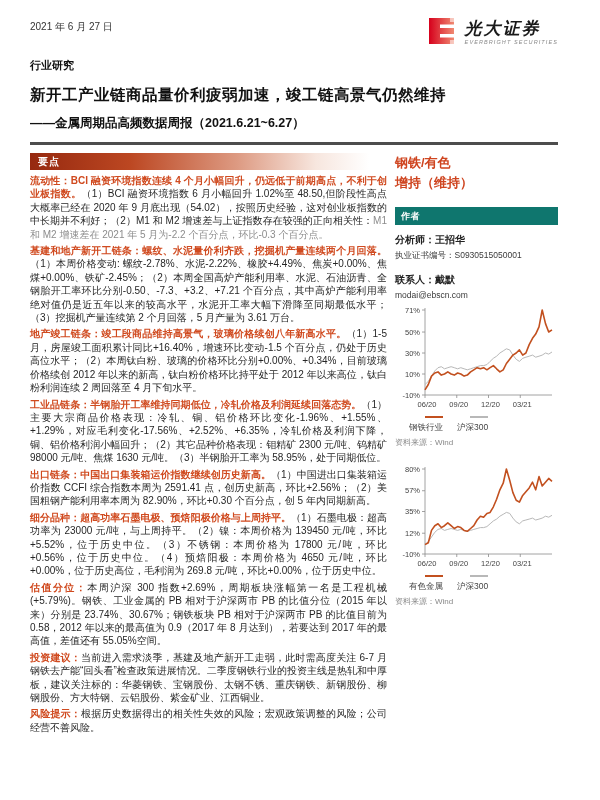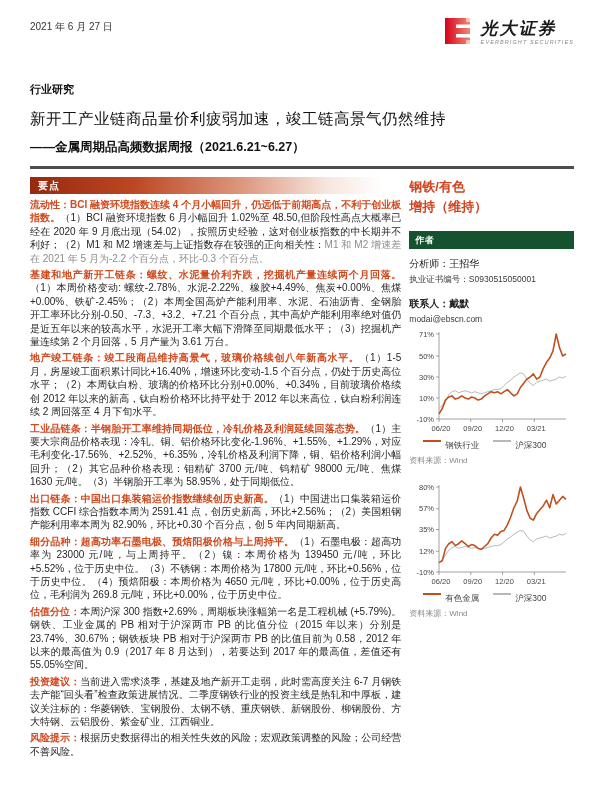--- a/index.html
+++ b/index.html
@@ -1,59 +1,59 @@
 <!DOCTYPE html>
 <html><head>
 <meta charset="utf-8">
 <style>
   * { margin:0; padding:0; box-sizing:border-box; }
   html,body { background:#fff; }
   .page {
     width:600px; height:800px; background:#ffffff; position:relative;
     font-family:"Liberation Sans","DejaVu Sans",sans-serif; color:#262626;
-    padding:16px 26px 0 30px; overflow:hidden;
+    padding:16px 42px 0 30px; overflow:hidden;
   }
   
   .hdr-row { display:flex; justify-content:space-between; align-items:flex-start; }
   .date { font-size:10px; color:#333; padding-top:4px; }
   .brand { display:flex; align-items:center; gap:7px; }
   .brand-txt { display:flex; flex-direction:column; line-height:1;font-style:italic; }
   .brand-cn { font-size:17px; font-weight:bold; color:#1a1a1a; letter-spacing:2px; }
   .brand-en { font-size:5.5px; color:#8a8a8a; letter-spacing:1.1px; margin-top:3px; }
-  .category { font-size:11px; font-weight:bold; margin-top:32px; color:#111; }
-  .title { font-size:15.5px; font-weight:normal; margin-top:12px; color:#111; letter-spacing:.5px; }
+  .category { font-size:11px; font-weight:bold; margin-top:8px; color:#111; }
+  .title { font-size:15.5px; font-weight:bold; margin-top:12px; color:#111; letter-spacing:.5px; }
   .subtitle { font-size:12.5px; font-weight:bold; margin-top:9px; color:#111; }
   .rule { height:3px; background:#4d4d4d; margin-top:10px; }
   
   .cols { display:flex; gap:8px; margin-top:8px; }
   .main { width:372px; }
   .side { width:165px; }
   
   .kp-bar {
     height:17px; line-height:17px; padding-left:8px; margin-bottom:4px;
     background:linear-gradient(90deg,#96290f 0%,#bc4722 28%,#dd9a82 58%,#f7e6de 80%,#ffffff 95%);
     color:#fff; font-size:10px; font-weight:bold; letter-spacing:1px;
   }
   .para { font-size:10px; line-height:13.4px; text-align:justify; margin-bottom:3px; color:#262626; }
   .lead { color:#d04a1f; font-weight:bold; }
   .tail { color:#8c8c8c; }
   
   .industry, .rating { font-size:13px; font-weight:bold; color:#cf4520; line-height:1.55; }
   .red-bar {
-    background:#14532d; color:#fff; font-size:9px; font-weight:bold;
+    background:#0f766e; color:#fff; font-size:9px; font-weight:bold;
     padding:2.5px 6px; letter-spacing:.5px;
   }
   .author-bar { margin-top:14px; }
-  .analyst { font-size:10px; font-weight:normal; color:#222; margin-top:8px; }
+  .analyst { font-size:10px; font-weight:bold; color:#222; margin-top:8px; }
   .meta { font-size:8.5px; color:#3a3a3a; line-height:1.55; margin-top:2px; }
   .contact { font-size:10px; font-weight:bold; color:#222; margin-top:11px; }
   .chart-bar { margin-top:16px; margin-bottom:6px; }
   .chart-wrap { margin-bottom:4px; }
   .legend { display:flex; gap:14px; font-size:8.5px; color:#444; margin:1px 0 3px 14px; align-items:center; }
-  .lg { display:flex; align-items:flex-start; gap:4px; }
+  .lg { display:flex; align-items:flex-end; gap:4px;flex-direction:column; }
   .lg-line { display:inline-block; width:18px; height:2px; }
   .src { font-size:8px; color:#888; margin-bottom:14px; }
 </style>
 </head>
 <body>
 
 <div class="page">
 
   <div class="hdr-row">
     <div class="date">2021 年 6 月 27 日</div>
@@ -89,21 +89,21 @@
 
     <div class="main">
       <div class="kp-bar">要点</div>
 
       <p class="para"><span class="lead">流动性：BCI 融资环境指数连续 4 个月小幅回升，仍远低于前期高点，不利于创业板指数。</span><span>（1）BCI 融资环境指数 6 月小幅回升 1.02%至 48.50,但阶段性高点大概率已经在 2020 年 9 月底出现（54.02），按照历史经验，这对创业板指数的中长期并不利好；（2）M1 和 M2 增速差与上证指数存在较强的正向相关性：</span><span class="tail">M1 和 M2 增速差在 2021 年 5 月为-2.2 个百分点，环比-0.3 个百分点。</span></p>
 
       <p class="para"><span class="lead">基建和地产新开工链条：螺纹、水泥量价利齐跌，挖掘机产量连续两个月回落。</span><span>（1）本周价格变动: 螺纹-2.78%、水泥-2.22%、橡胶+4.49%、焦炭+0.00%、焦煤+0.00%、铁矿-2.45%；（2）本周全国高炉产能利用率、水泥、石油沥青、全钢胎开工率环比分别-0.50、-7.3、+3.2、+7.21 个百分点，其中高炉产能利用率绝对值仍是近五年以来的较高水平，水泥开工率大幅下滑降至同期最低水平；（3）挖掘机产量连续第 2 个月回落，5 月产量为 3.61 万台。</span></p>
 
       <p class="para"><span class="lead">地产竣工链条：竣工段商品维持高景气，玻璃价格续创八年新高水平。</span><span>（1）1-5 月，房屋竣工面积累计同比+16.40%，增速环比变动-1.5 个百分点，仍处于历史高位水平；（2）本周钛白粉、玻璃的价格环比分别+0.00%、+0.34%，目前玻璃价格续创 2012 年以来的新高，钛白粉价格环比持平处于 2012 年以来高位，钛白粉利润连续 2 周回落至 4 月下旬水平。</span></p>
 
-      <p class="para"><span class="lead">工业品链条：半钢胎开工率维持同期低位，冷轧价格及利润延续回落态势。</span><span>（1）主要大宗商品价格表现：冷轧、铜、铝价格环比变化-1.96%、+1.55%、+1.29%，对应毛利变化-17.56%、+2.52%、+6.35%，冷轧价格及利润下降，铜、铝价格利润小幅回升；（2）其它品种价格表现：钼精矿 3700 元/吨、钨精矿 98000 元/吨、焦煤 1630 元/吨。（3）半钢胎开工率为 58.95%，处于同期低位。</span></p>
+      <p class="para"><span class="lead">工业品链条：半钢胎开工率维持同期低位，冷轧价格及利润延续回落态势。</span><span>（1）主要大宗商品价格表现：冷轧、铜、铝价格环比变化-1.96%、+1.55%、+1.29%，对应毛利变化-17.56%、+2.52%、+6.35%，冷轧价格及利润下降，铜、铝价格利润小幅回升；（2）其它品种价格表现：钼精矿 2300 元/吨、钨精矿 98000 元/吨、焦煤 1630 元/吨。（3）半钢胎开工率为 58.95%，处于同期低位。</span></p>
 
       <p class="para"><span class="lead">出口链条：中国出口集装箱运价指数继续创历史新高。</span><span>（1）中国进出口集装箱运价指数 CCFI 综合指数本周为 2591.41 点，创历史新高，环比+2.56%；（2）美国粗钢产能利用率本周为 82.90%，环比+0.30 个百分点，创 5 年内同期新高。</span></p>
 
       <p class="para"><span class="lead">细分品种：超高功率石墨电极、预焙阳极价格与上周持平。</span><span>（1）石墨电极：超高功率为 23000 元/吨，与上周持平。（2）镍：本周价格为 139450 元/吨，环比+5.52%，位于历史中位。（3）不锈钢：本周价格为 17800 元/吨，环比+0.56%，位于历史中位。（4）预焙阳极：本周价格为 4650 元/吨，环比+0.00%，位于历史高位，毛利润为 269.8 元/吨，环比+0.00%，位于历史中位。</span></p>
 
 
       <p class="para"><span class="lead">估值分位：</span><span>本周沪深 300 指数+2.69%，周期板块涨幅第一名是工程机械 (+5.79%)。钢铁、工业金属的 PB 相对于沪深两市 PB 的比值分位（2015 年以来）分别是 23.74%、30.67%；钢铁板块 PB 相对于沪深两市 PB 的比值目前为 0.58，2012 年以来的最高值为 0.9（2017 年 8 月达到），若要达到 2017 年的最高值，差值还有 55.05%空间。</span></p>
 
       <p class="para"><span class="lead">投资建议：</span><span>当前进入需求淡季，基建及地产新开工走弱，此时需高度关注 6-7 月钢铁去产能“回头看”检查政策进展情况。二季度钢铁行业的投资主线是热轧和中厚板，建议关注标的：华菱钢铁、宝钢股份、太钢不锈、重庆钢铁、新钢股份、柳钢股份、方大特钢、云铝股份、紫金矿业、江西铜业。</span></p>
 

